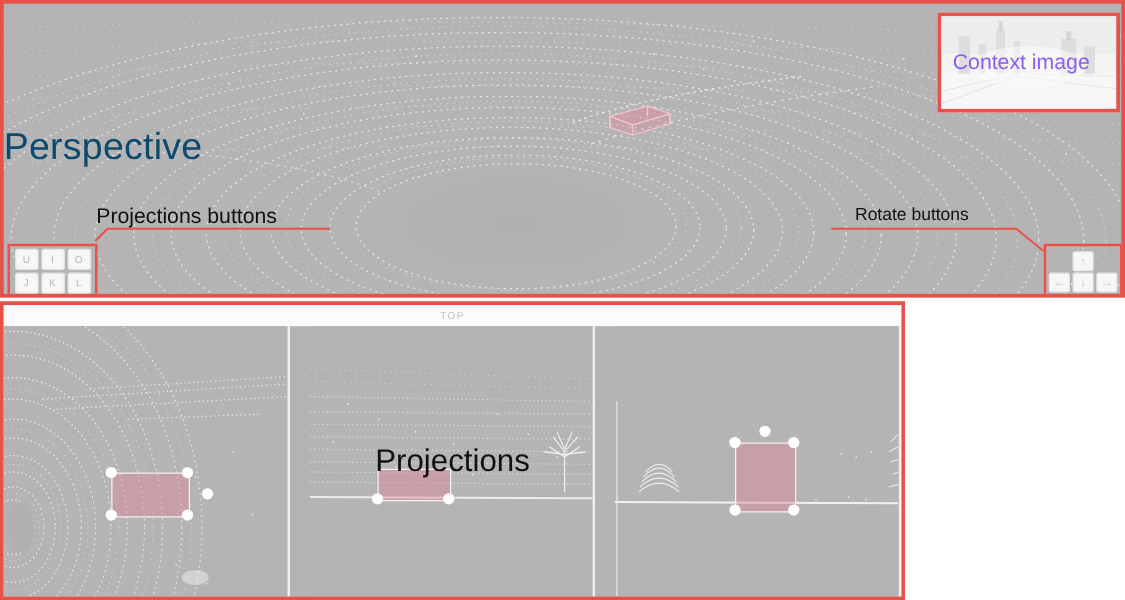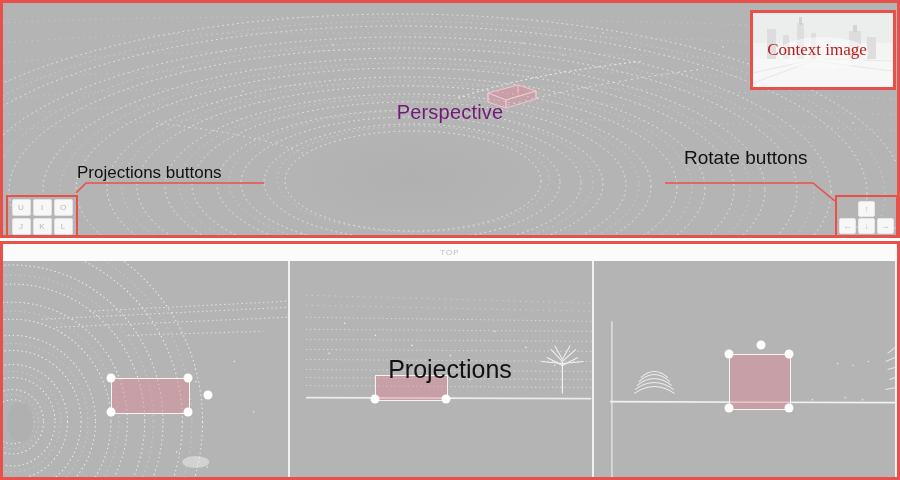--- a/index.html
+++ b/index.html
@@ -12,34 +12,34 @@
     position:absolute;left:0;top:0;width:900px;height:238px;
     border:3px solid #e8504a;box-sizing:border-box;
     background:#b4b4b4;overflow:hidden;
   }
   .pc-canvas{position:absolute;left:0;top:0;width:100%;height:100%;}
 
   
   #persp-box{position:absolute;left:481px;top:78px;width:56px;height:30px;}
 
   #perspective-label{
-    position:absolute;left:0;right:0;top:98px;text-align:center;
-    font-size:20px;color:#701a75;letter-spacing:0.2px;
+    position:absolute;left:0;right:0;top:98px;text-align:left;
+    font-size:30px;color:#0c4a6e;letter-spacing:0.2px;
   }
 
   
   #context-image{
     position:absolute;left:747px;top:7px;width:146px;height:80px;
     border:3px solid #e8504a;box-sizing:border-box;overflow:hidden;
     background:#f2f2f2;
   }
   #context-image .ctx-scene{position:absolute;inset:0;}
   #context-label{
     position:absolute;left:0;right:12px;top:50%;transform:translateY(-50%);
-    text-align:center;font-size:17px;color:#b91c1c;font-family:Liberation Serif, serif;
+    text-align:center;font-size:17px;color:#8b5cf6;
   }
 
   
   #nav-buttons{
     position:absolute;left:3px;top:192px;width:72px;height:44px;
     border:2px solid #e8504a;box-sizing:border-box;
     display:flex;flex-direction:column;justify-content:center;
     align-items:center;gap:2px;padding:2px;
   }
   .key-row{display:flex;gap:2px;}
@@ -60,26 +60,26 @@
     display:flex;flex-direction:column;justify-content:center;align-items:center;
     gap:1px;padding:2px;
   }
   .arrow-key{
     width:17px;height:16px;background:#f7f7f7;border:1px solid #e6e6e6;
     border-radius:2px;display:flex;align-items:center;justify-content:center;
     font-size:9px;color:#c2c2c2;box-sizing:border-box;
   }
   #rot-leader{position:absolute;left:660px;top:158px;width:180px;height:40px;pointer-events:none;}
   #rot-label{
-    position:absolute;left:681px;top:144px;font-size:19px;color:#111;white-space:nowrap;
+    position:absolute;left:681px;top:160px;font-size:14px;color:#111;white-space:nowrap;
   }
 
   
   #projections-panel{
-    position:absolute;left:0;top:241px;width:900px;height:239px;
+    position:absolute;left:0;top:241px;width:724px;height:239px;
     border:3px solid #e8504a;box-sizing:border-box;background:#fafafa;
     display:flex;flex-direction:column;
   }
   #proj-header{height:17px;display:flex;background:#fbfbfb;flex:0 0 17px;}
   .proj-head-cell{
     flex:1;display:flex;align-items:center;justify-content:center;
     font-size:8px;color:#c0c0c0;letter-spacing:1.1px;
   }
   #proj-body{flex:1;display:flex;background:#b4b4b4;position:relative;gap:16px;}
   .proj-view{flex:1;position:relative;overflow:hidden;background:#b4b4b4;

